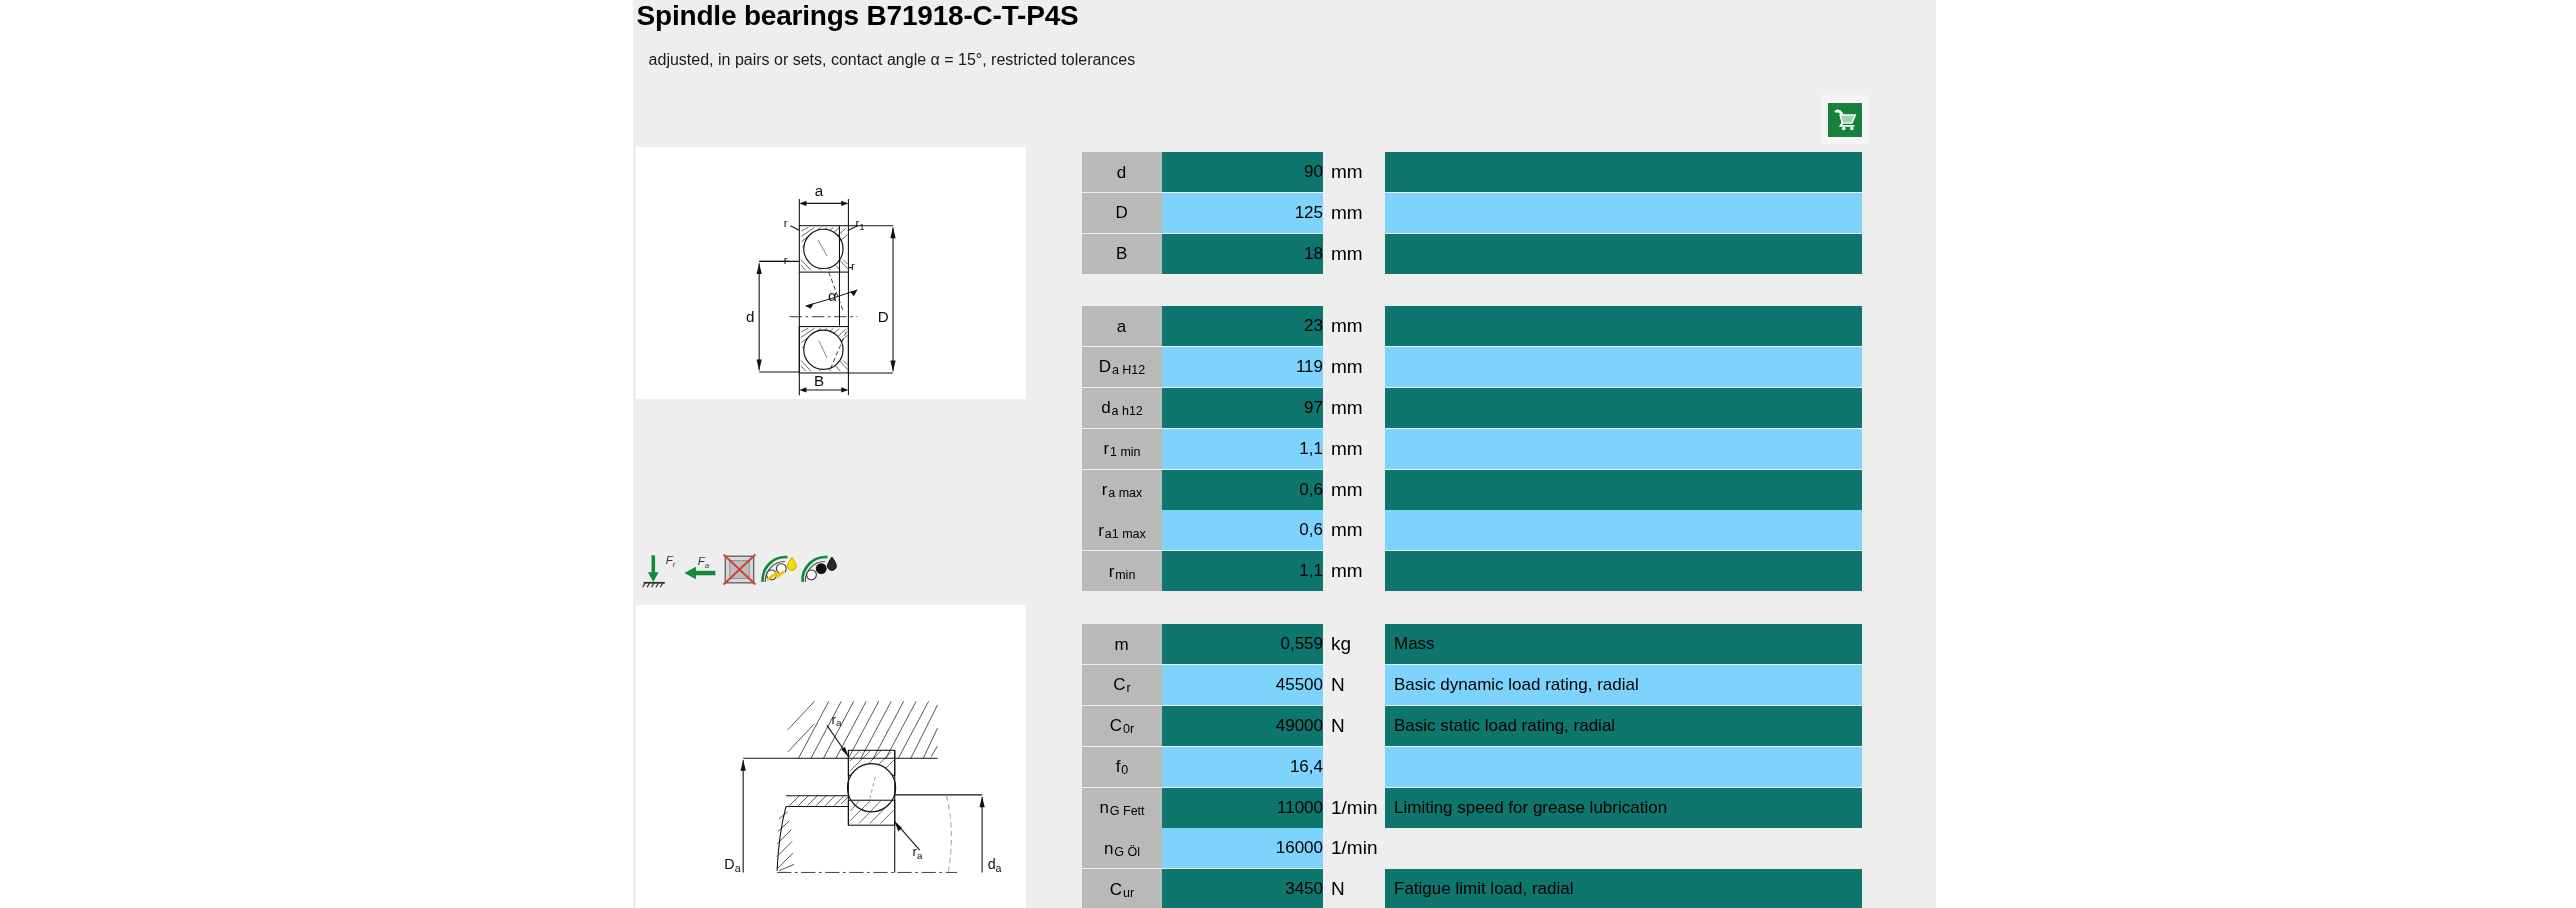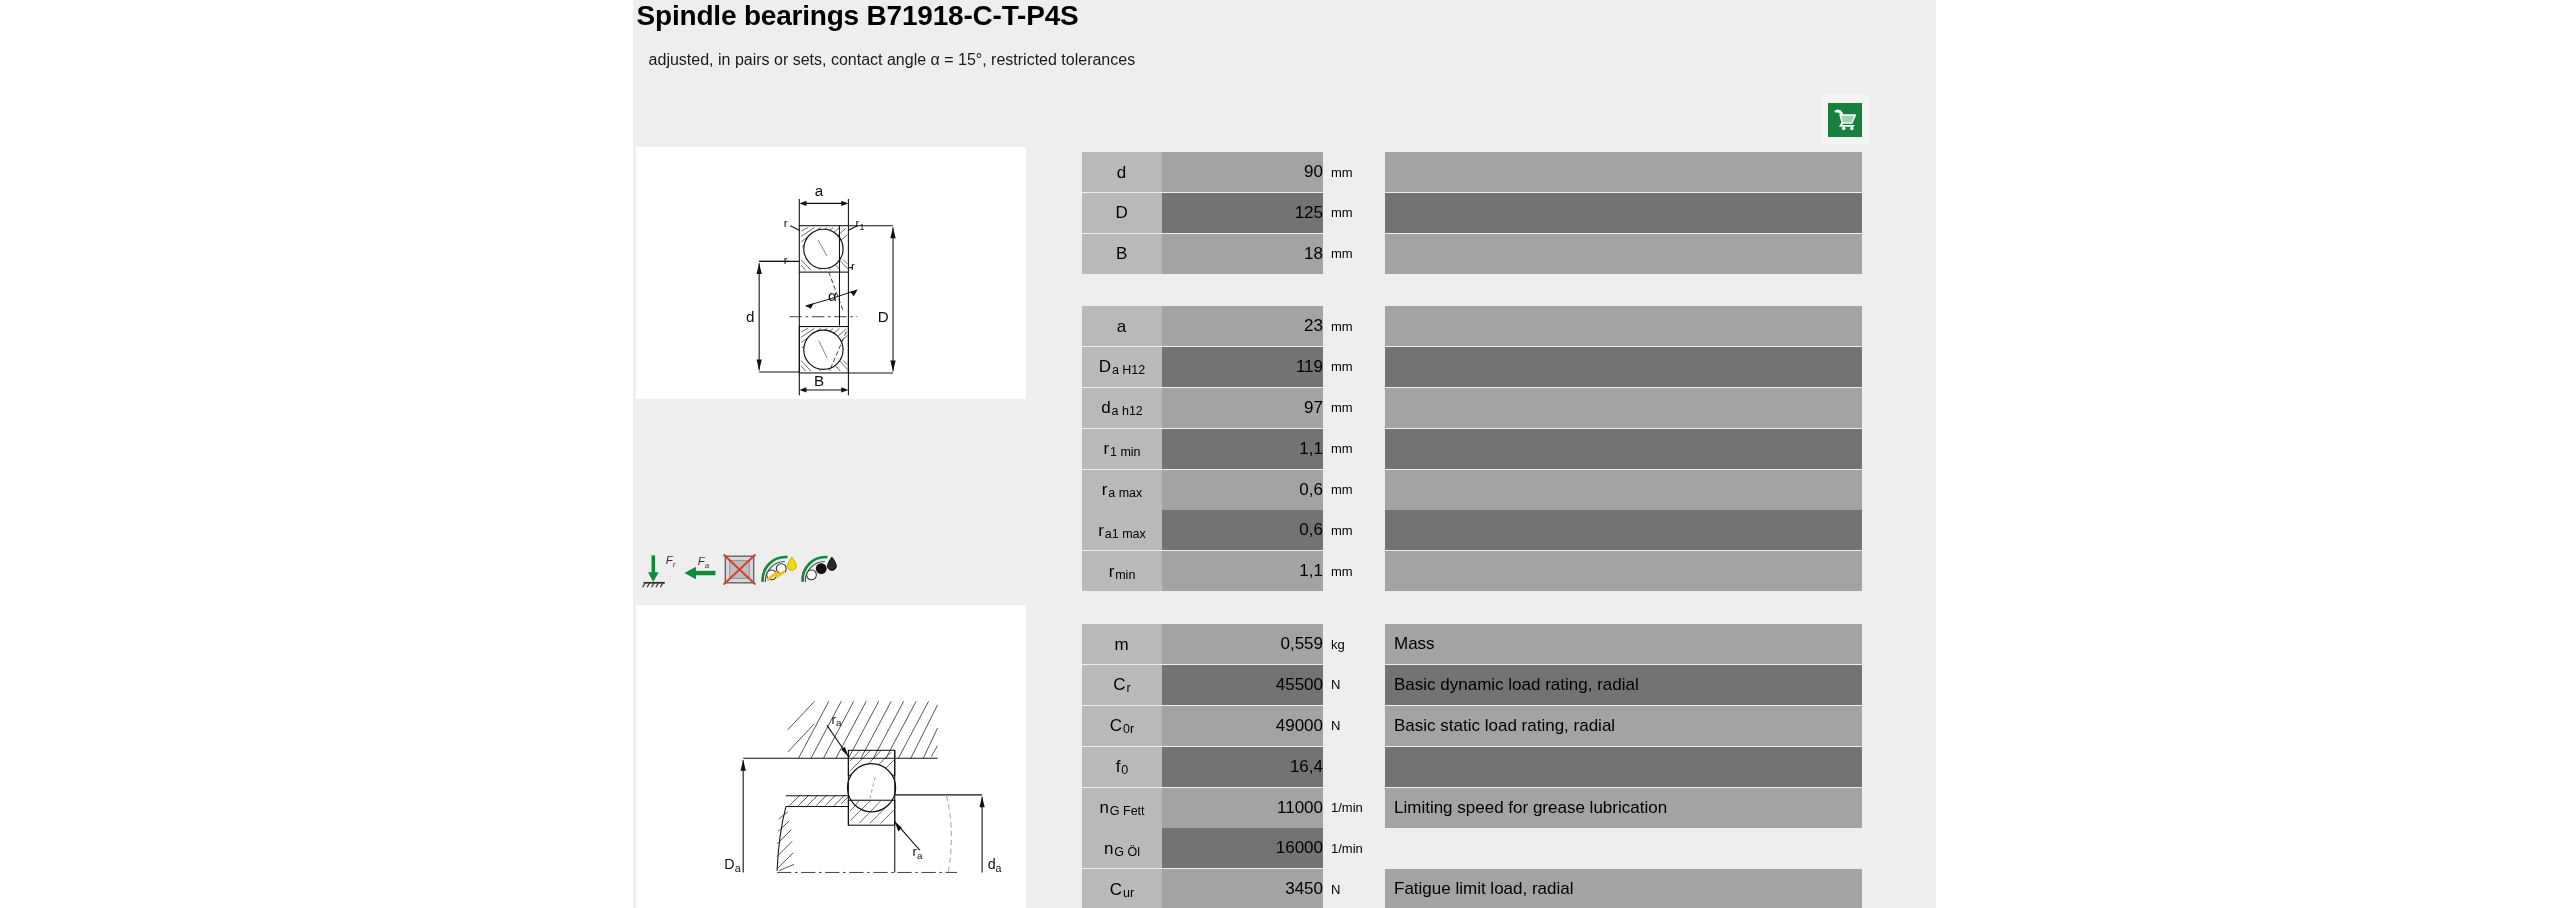--- a/index.html
+++ b/index.html
@@ -92,23 +92,23 @@
   #table-geometry { top: 306px; }
   #table-tech     { top: 624px; }
 
   .spec-row {
     display: flex;
     height: 40px;
     margin-bottom: 0.9px;
     align-items: stretch;
   }
   .spec-row.alt .cell-val,
-  .spec-row.alt .cell-desc { background: #737373; }
+  .spec-row.alt .cell-desc { background: #7dd3fc; }
   .spec-row .cell-val,
-  .spec-row .cell-desc { background: #a3a3a3; }
+  .spec-row .cell-desc { background: #0f766e; }
 
   .cell-label {
     width: 80px;
     background: #b9b9b9;
     display: flex;
     align-items: center;
     justify-content: center;
     font-size: 17px;
     color: #000;
     line-height: 1;
@@ -120,21 +120,21 @@
     justify-content: flex-end;
     padding-right: 0;
     font-size: 17px;
     color: #000;
   }
   .cell-unit {
     width: 62px;
     display: flex;
     align-items: center;
     padding-left: 8px;
-    font-size: 13px;
+    font-size: 19px;
     color: #000;
   }
   .cell-desc {
     width: 477px;
     display: flex;
     align-items: center;
     padding-left: 9px;
     font-size: 17px;
     color: #000;
     white-space: nowrap;

